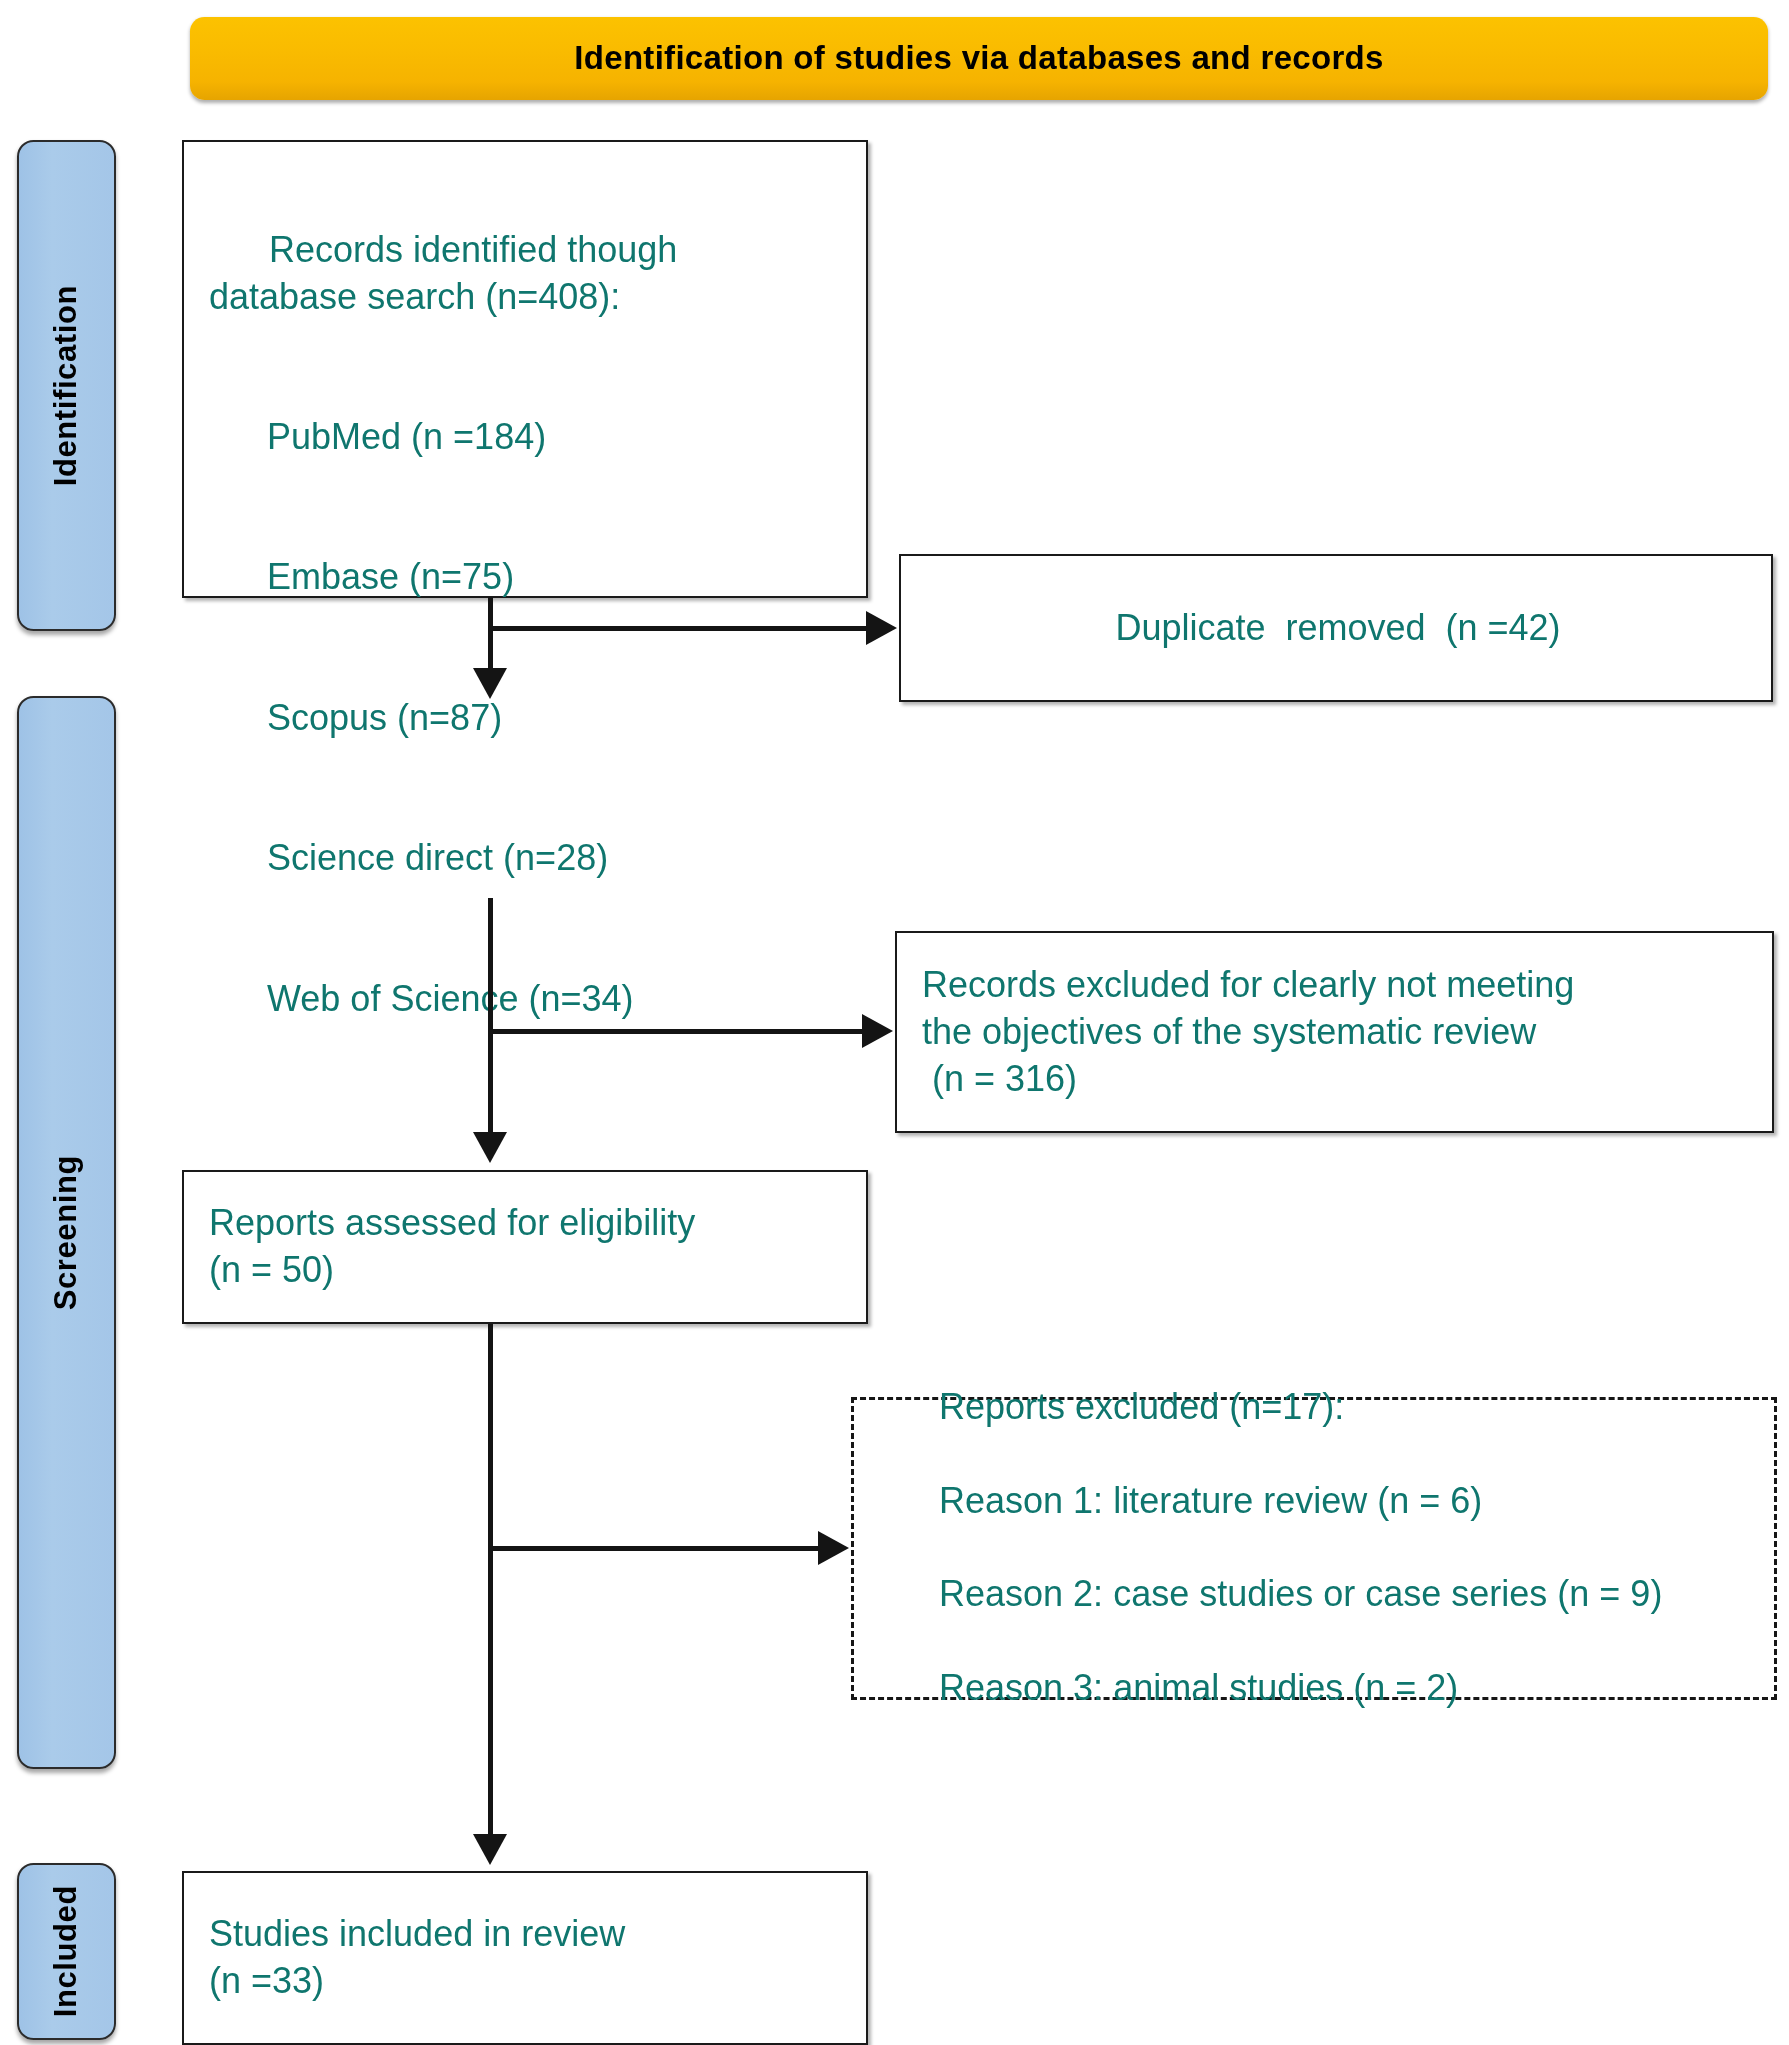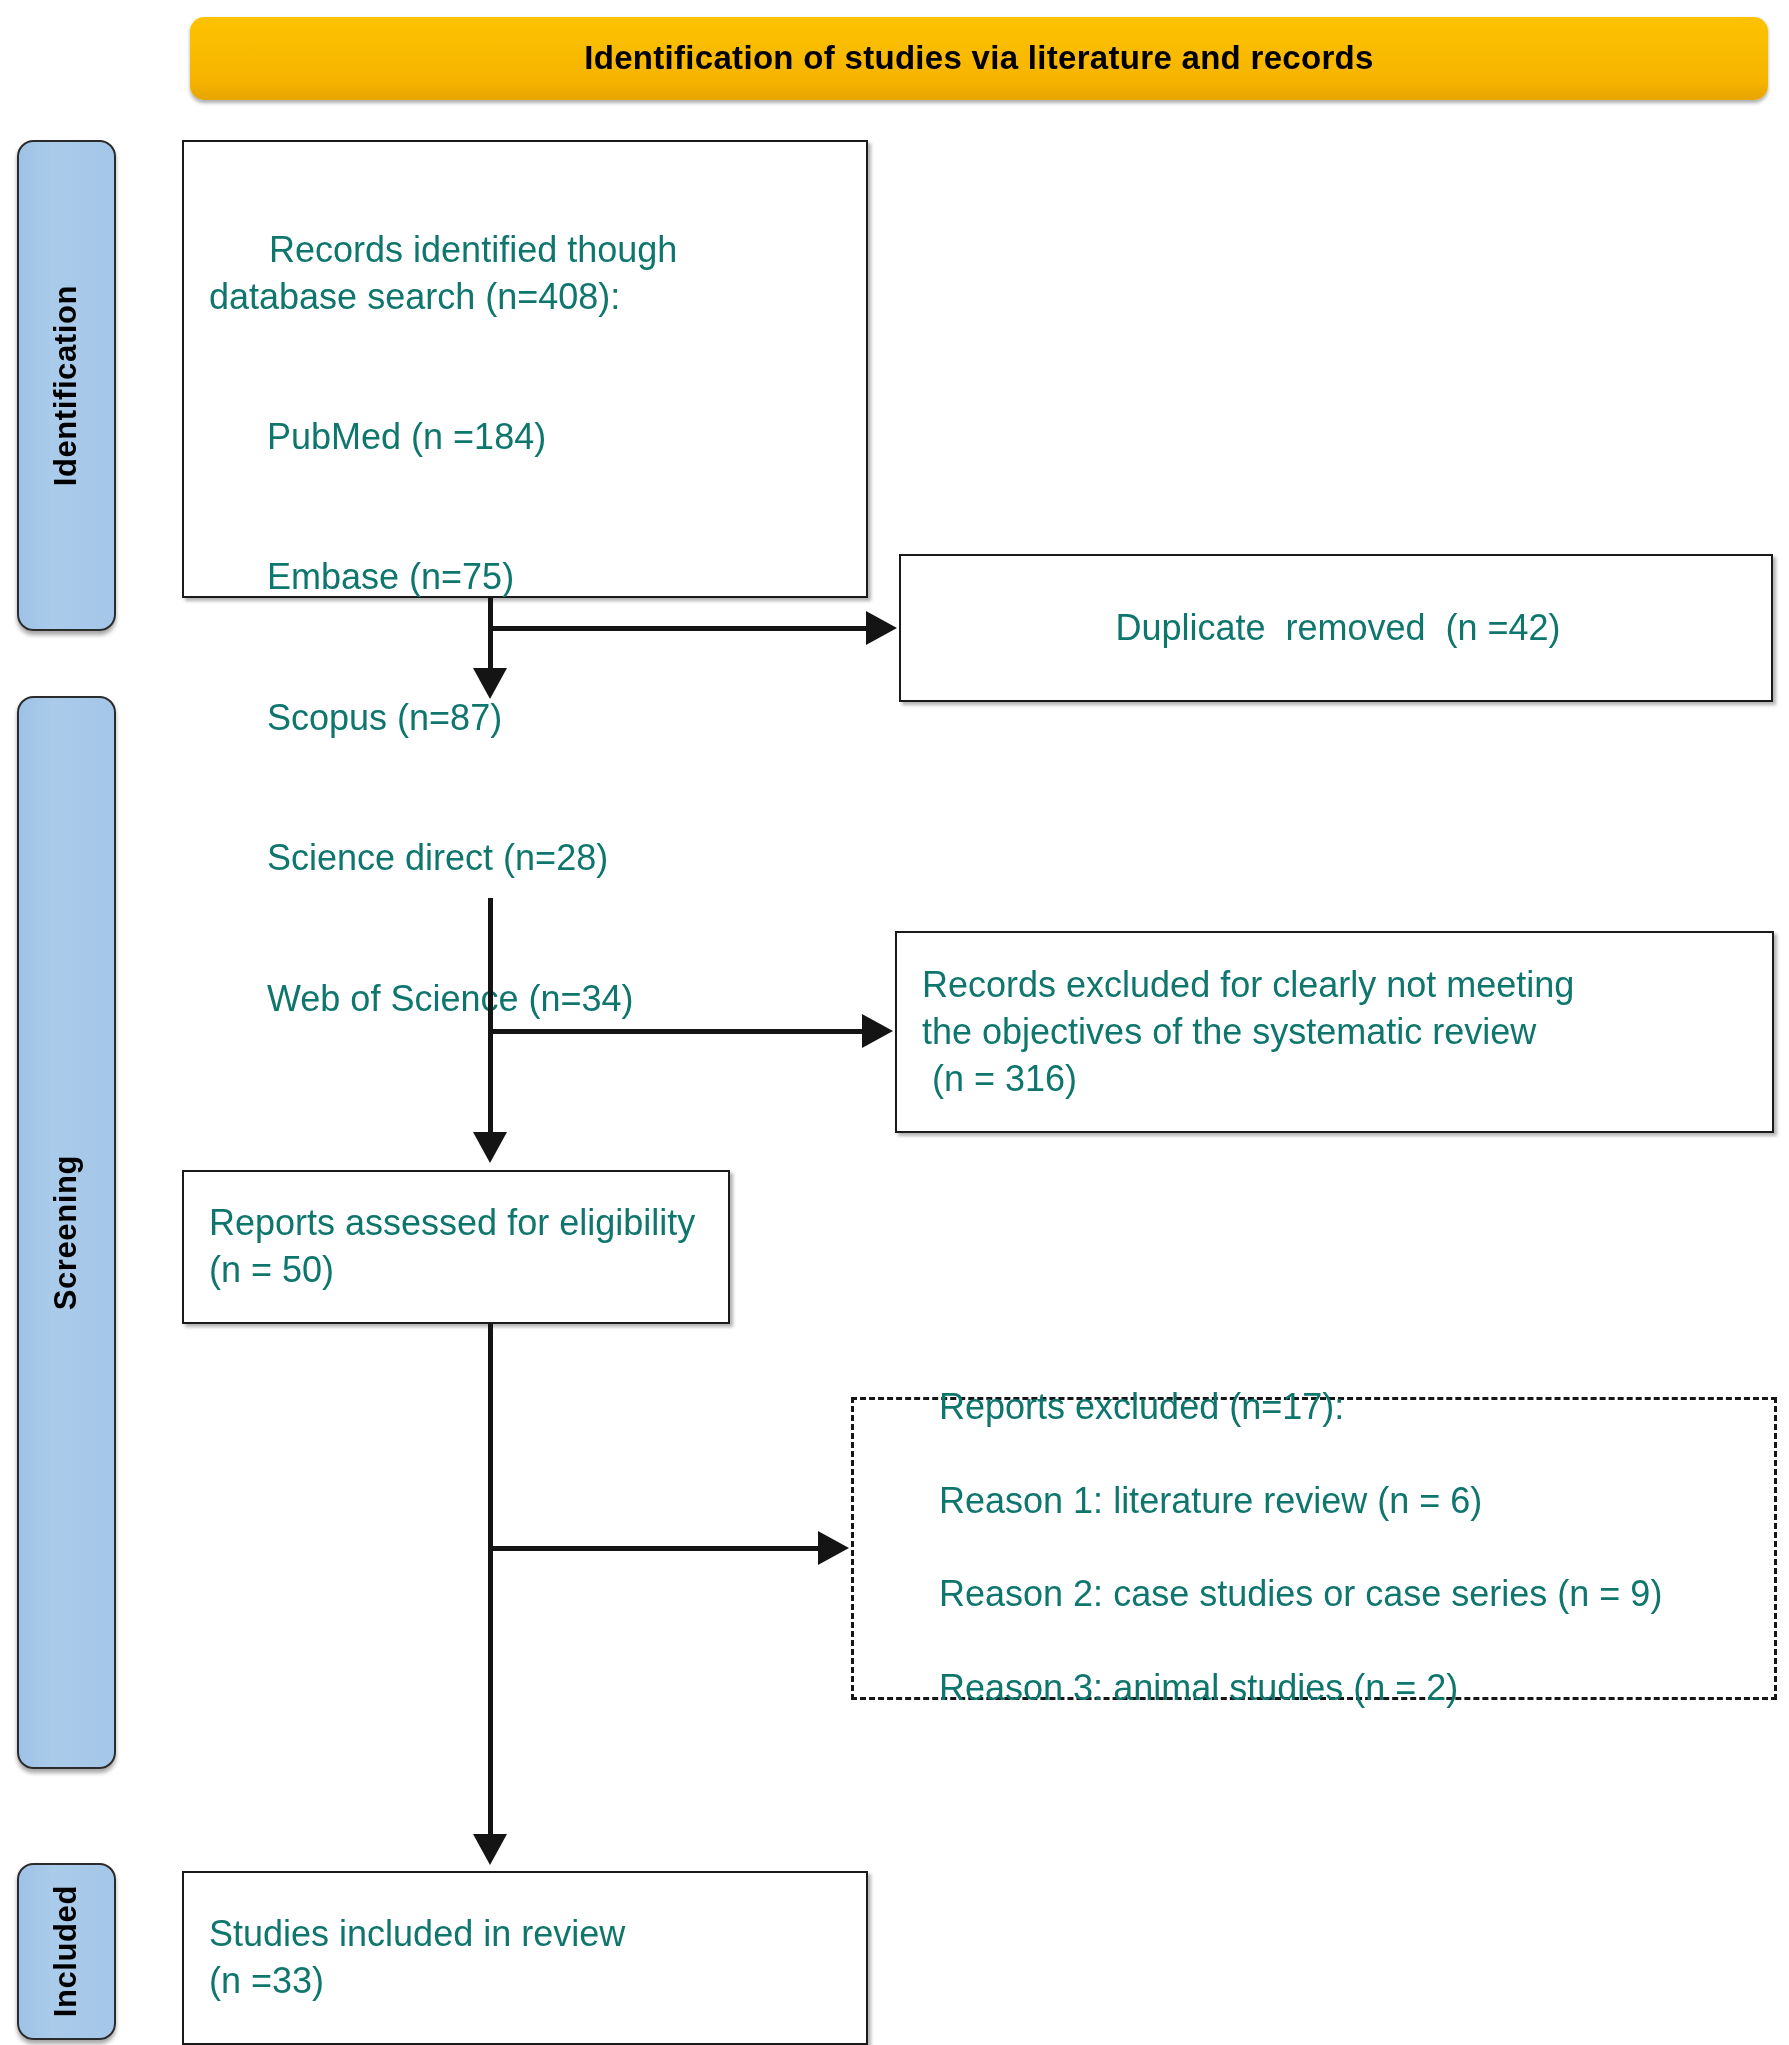--- a/index.html
+++ b/index.html
@@ -112,21 +112,21 @@
     border-bottom:17px solid transparent;
     border-left:31px solid #141414;
   }
 </style>
 </head>
 <body>
 
 <div id="stage">
 
   <div class="title-bar">
-    <span class="title-text">Identification of studies via literature and records</span>
+    <span class="title-text">Identification of studies via databases and records</span>
   </div>
 
   <div class="phase-bar" style="top:140px;height:491px;">
     <span class="phase-text">Identification</span>
   </div>
 
   <div class="phase-bar" style="top:696px;height:1073px;">
     <span class="phase-text">Screening</span>
   </div>
 
@@ -150,21 +150,21 @@
     <div class="box-text">Duplicate  removed  (n =42)</div>
   </div>
 
 
   <div class="box vcenter" style="left:895px;top:931px;width:879px;height:202px;padding-left:28px;">
     <div class="box-text">Records excluded for clearly not meeting
 the objectives of the systematic review
  (n = 316)</div>
   </div>
 
-  <div class="box vcenter" style="left:182px;top:1170px;width:548px;height:154px;">
+  <div class="box vcenter" style="left:182px;top:1170px;width:686px;height:154px;">
     <div class="box-text">Reports assessed for eligibility
 (n = 50)</div>
   </div>
 
   <div class="box dashed vcenter" style="left:851px;top:1397px;width:926px;height:303px;">
     <div class="box-text">
       <span>Reports excluded (n=17):</span><br>
       <span>Reason 1: literature review (n = 6)</span><br>
       <span>Reason 2: case studies or case series (n = 9)</span><br>
       <span>Reason 3: animal studies (n = 2)</span>

